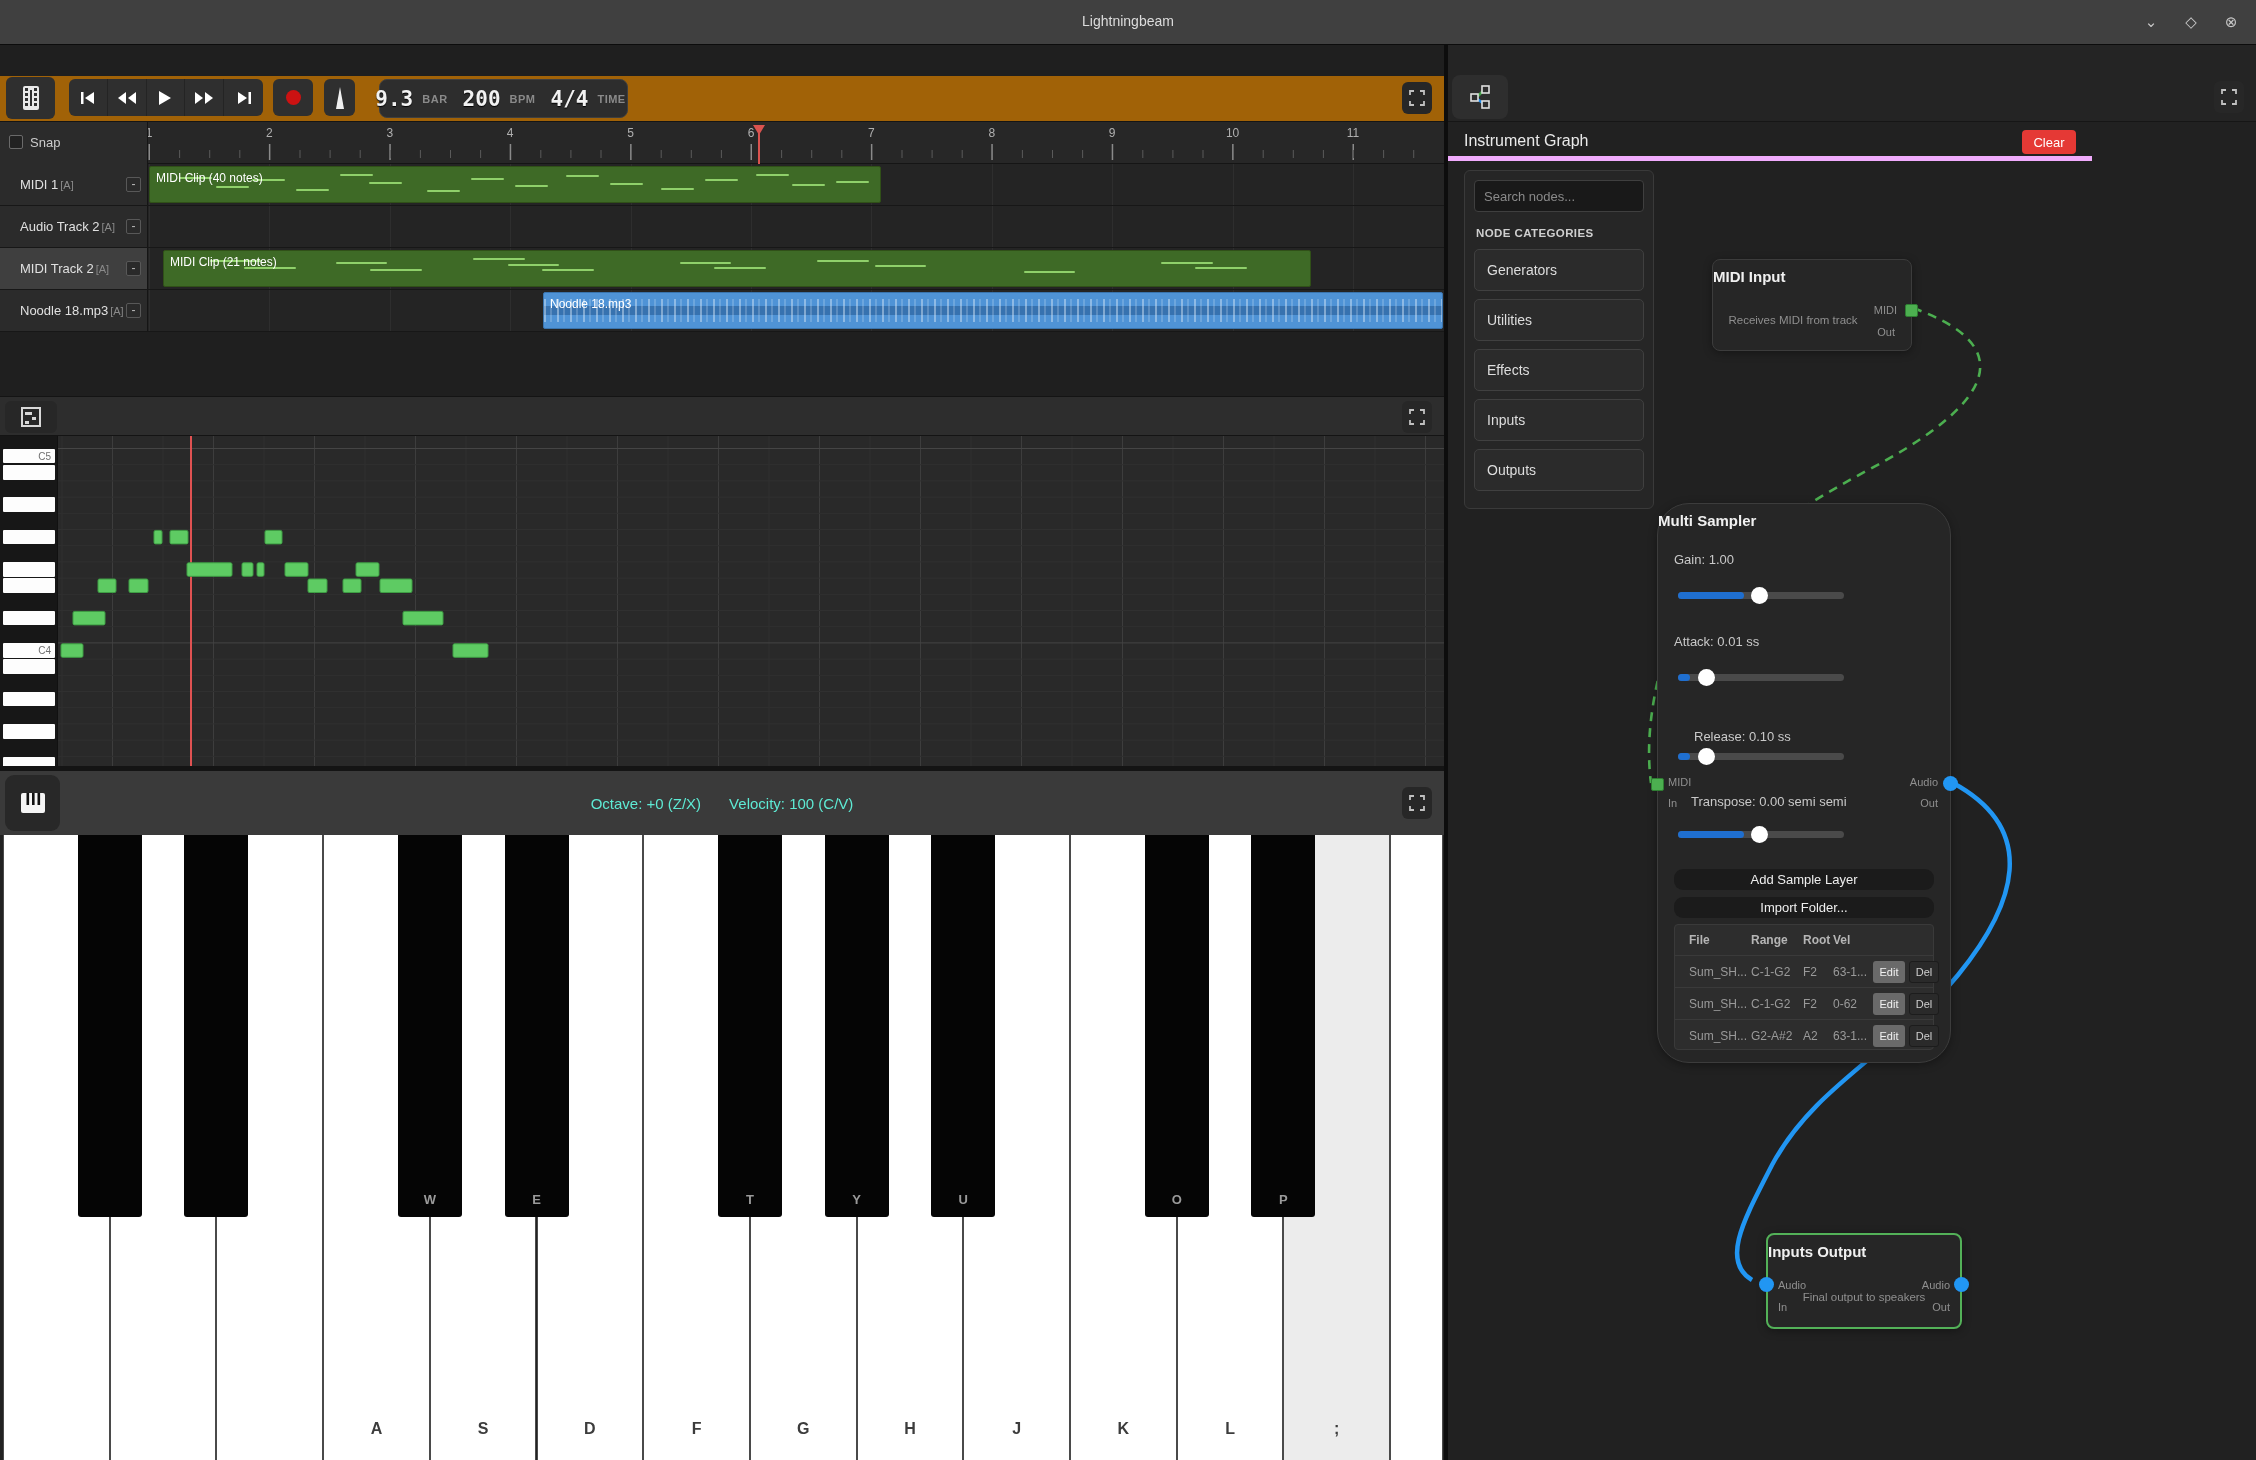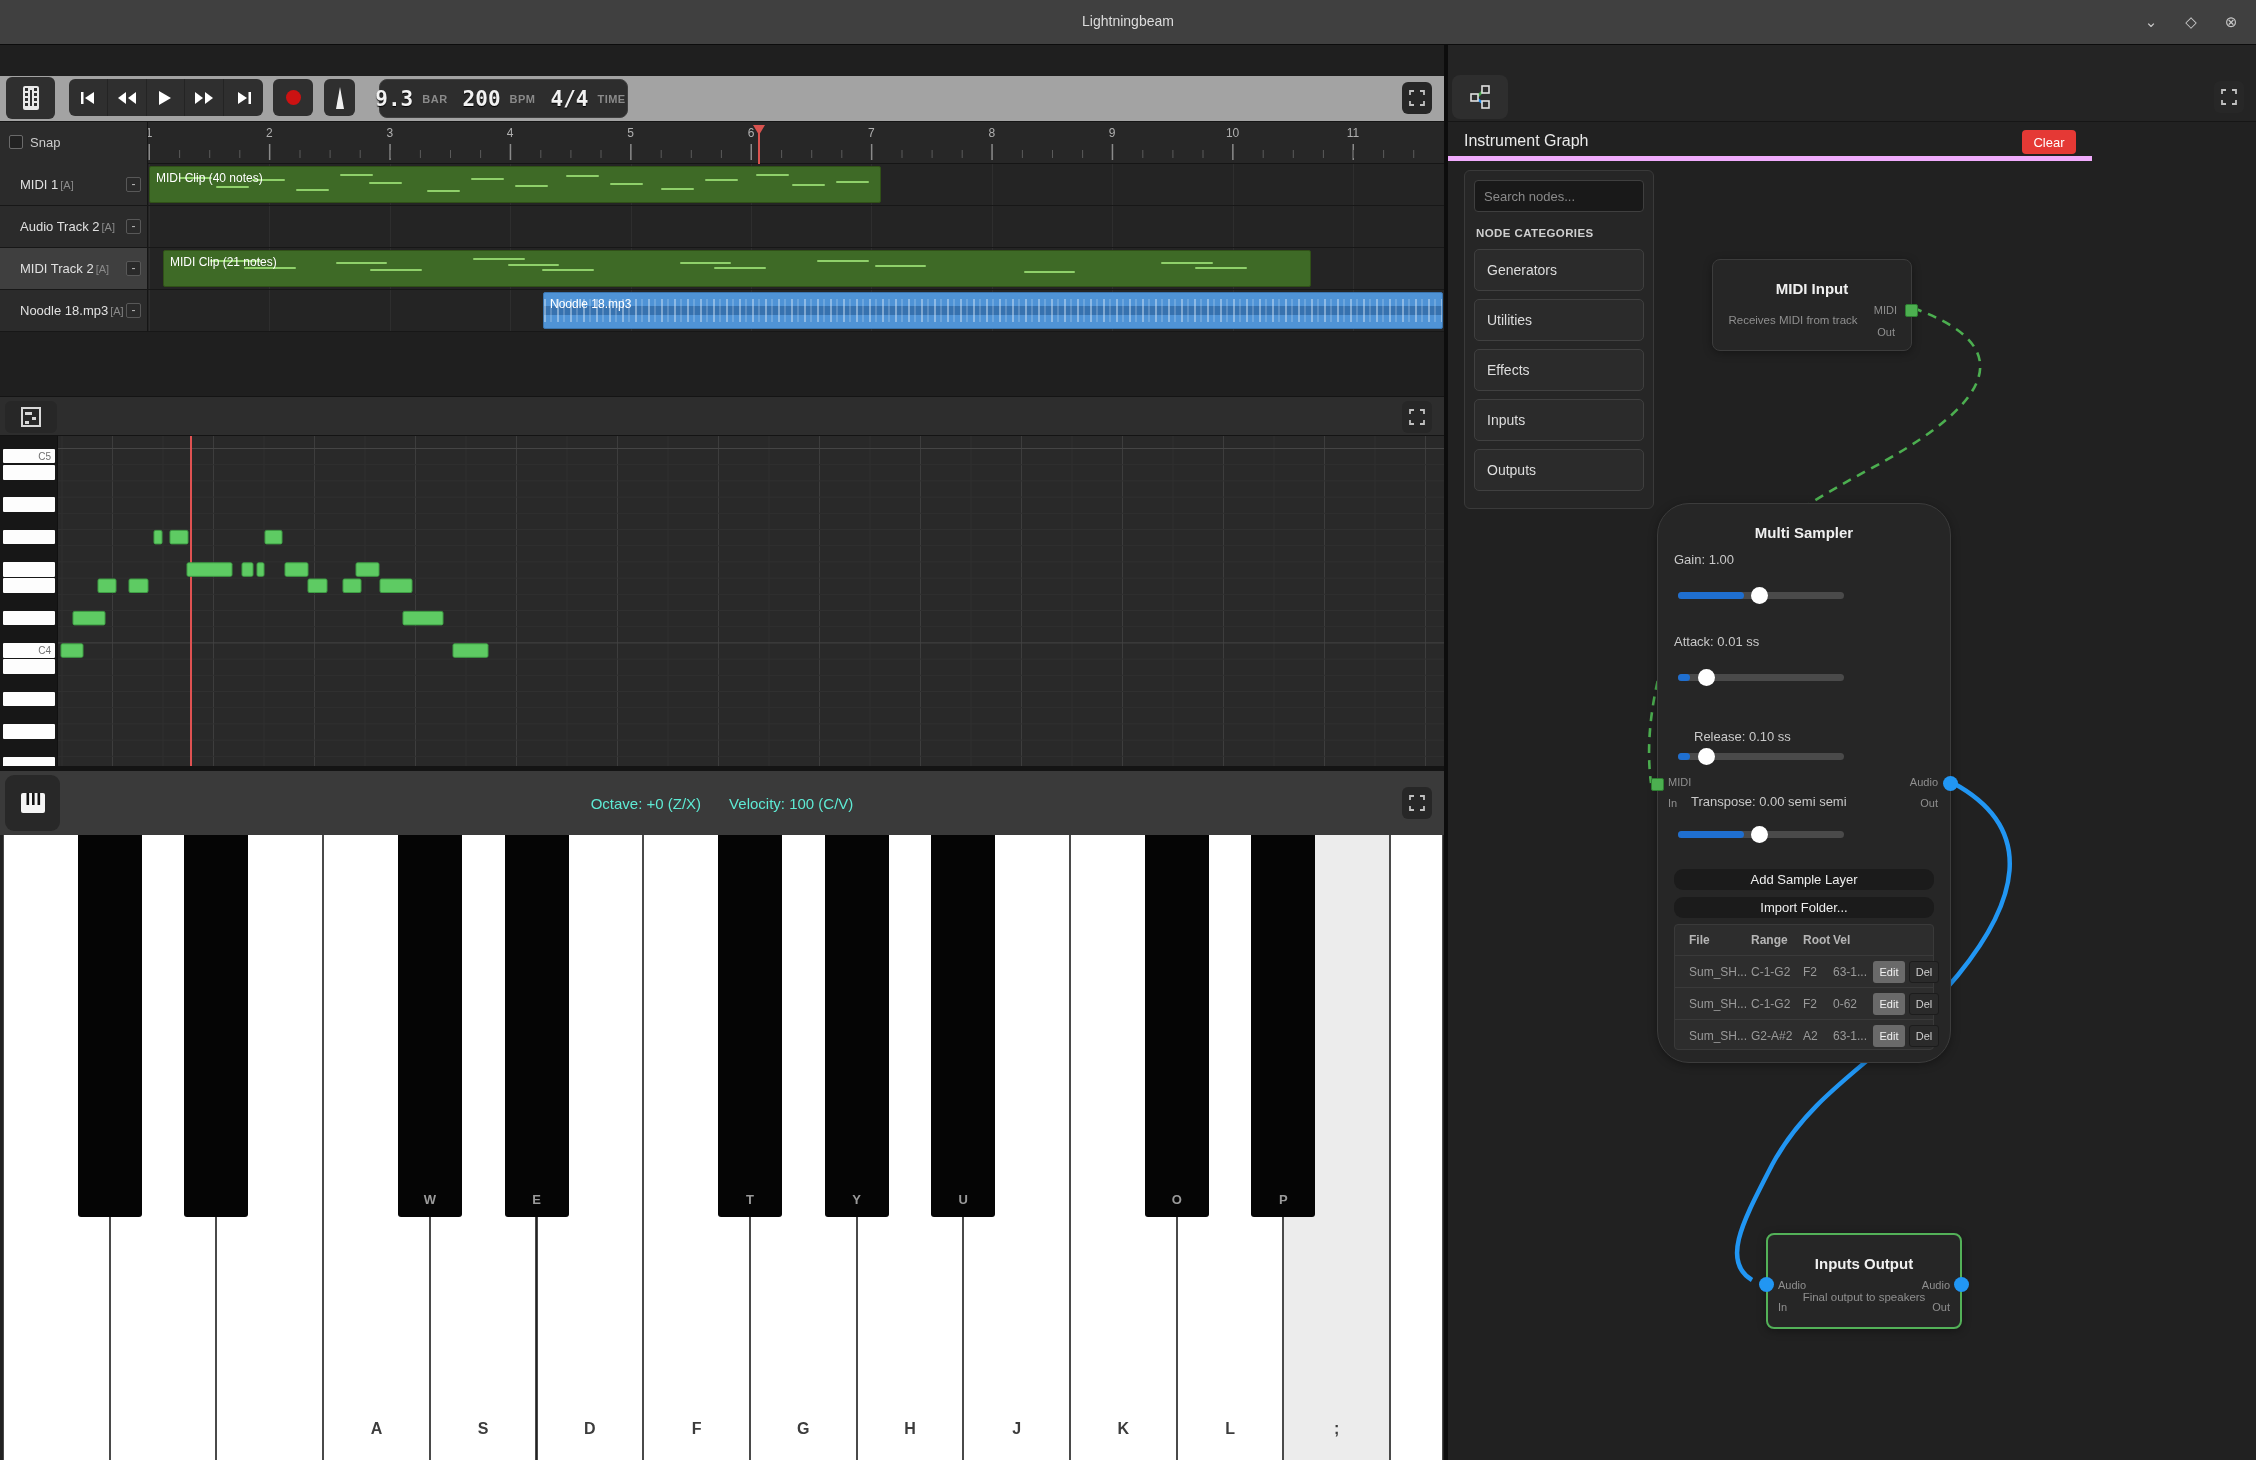--- a/index.html
+++ b/index.html
@@ -13,21 +13,21 @@
   .winctl { position:absolute; top:9px; color:#c8c8c8; font-size:15px; width:26px; height:26px; text-align:center; line-height:26px; cursor:default; }
 
   
   .menubar { position:absolute; left:0; top:45px; width:2256px; height:31px; background:#1f1f1f; border-bottom:1px solid #0c0c0c; display:flex; align-items:center; padding-left:12px; }
   .menu-item { color:#d6d6d6; font-size:14.5px; padding:0 11px; height:31px; line-height:31px; }
 
   
   .left-panel { position:absolute; left:0; top:45px; width:1444px; height:1415px; background:#1f1f1f; }
   .divider-v { position:absolute; left:1444px; top:45px; width:4px; height:1415px; background:#0d0d0d; }
 
-  .toolbar { position:absolute; left:0; top:31px; width:1444px; height:46px; background:#a3a3a3; border-bottom:1px solid #151515; }
+  .toolbar { position:absolute; left:0; top:31px; width:1444px; height:46px; background:#a16207; border-bottom:1px solid #151515; }
   .tbtn { position:absolute; background:#2f2f2f; border-radius:6px; display:flex; align-items:center; justify-content:center; }
   .tgroup { position:absolute; left:69px; top:3px; height:37px; width:194px; background:#2f2f2f; border-radius:6px; display:flex; }
   .tgbtn { width:38.8px; height:37px; display:flex; align-items:center; justify-content:center; border-right:1px solid #242424; }
   .tgbtn:last-child { border-right:none; }
   .display-box { position:absolute; left:379px; top:3px; width:249px; height:39px; background:#2d2d2d; border:1px solid #3f3f3f; border-radius:8px; display:flex; align-items:center; justify-content:center; gap:9px; }
   .disp-val { color:#f2f2f2; font-family:"DejaVu Sans Mono", monospace; font-weight:bold; font-size:21px; text-shadow:0 1px 1px #000; }
   .disp-unit { color:#8a8a8a; font-size:11px; font-weight:bold; letter-spacing:.5px; margin-right:6px; }
 
   .fs-btn { position:absolute; width:30px; height:32px; background:#272727; border-radius:6px; display:flex; align-items:center; justify-content:center; }
 
@@ -87,21 +87,21 @@
   .clear-btn { position:absolute; right:16px; top:8px; width:54px; height:24px; background:#e53935; border:none; border-radius:4px; color:#fff; font-size:13px; font-family:"Liberation Sans",sans-serif; }
 
   .palette { position:absolute; left:16px; top:125px; width:190px; background:#262626; border:1px solid #3a3a3a; border-radius:6px; padding:9px; }
   .search-input { width:100%; height:32px; background:#191919; border:1px solid #3f3f3f; border-radius:4px; color:#ddd; font-size:13px; padding:0 9px; font-family:"Liberation Sans",sans-serif; }
   .search-input::placeholder { color:#8a8a8a; }
   .cat-label { color:#cfcfcf; font-size:11.5px; font-weight:bold; letter-spacing:.4px; margin:15px 2px 10px; }
   .cat-btn { width:100%; height:42px; background:#2b2b2b; border:1px solid #404040; border-radius:5px; color:#dddddd; font-size:14px; text-align:left; padding-left:12px; margin-bottom:8px; font-family:"Liberation Sans",sans-serif; display:flex; align-items:center; }
 
   .cables { position:absolute; left:0; top:0; z-index:1; }
   .node { position:absolute; background:#262626; border:1px solid #3c3c3c; border-radius:8px; z-index:2; box-shadow:0 2px 8px rgba(0,0,0,.35); }
-  .node-title { text-align:center; color:#f0f0f0; font-size:15px; font-weight:bold; margin-top:20px; }
+  .node-title { text-align:left; color:#f0f0f0; font-size:15px; font-weight:bold; margin-top:8px; }
   .node-sub { position:absolute; color:#8f8f8f; font-size:11.5px; text-align:center; }
   .port-label { position:absolute; color:#8f8f8f; font-size:11px; }
   .port-sq { position:absolute; width:13px; height:13px; background:#4caf50; border-radius:2px; border:1px solid #2e7d32; z-index:4; }
   .port-ci { position:absolute; width:15px; height:15px; background:#2196f3; border-radius:50%; z-index:4; }
   .node.selected { border:2px solid #53b158; }
 
   .param-label { position:absolute; left:16px; color:#c9c9c9; font-size:13px; white-space:nowrap; }
   .slider { position:absolute; left:20px; width:166px; height:7px; background:#4a4a4a; border-radius:4px; }
   .slider .fill { position:absolute; left:0; top:0; height:7px; background:#1f6fd0; border-radius:4px; }
   .slider .thumb { position:absolute; top:-5px; width:17px; height:17px; background:#fff; border-radius:50%; }

